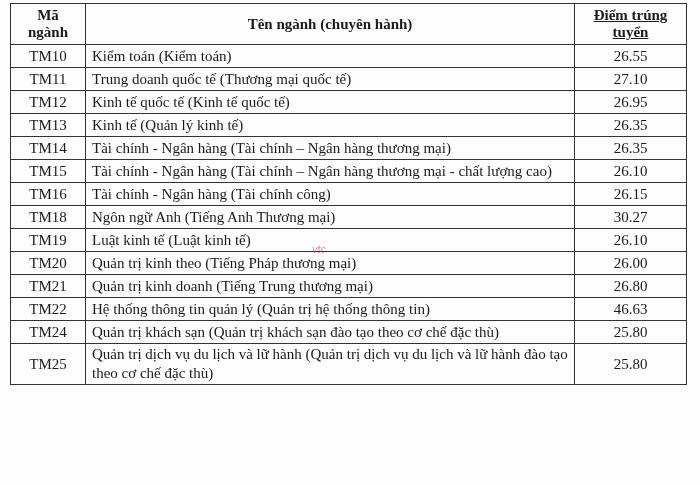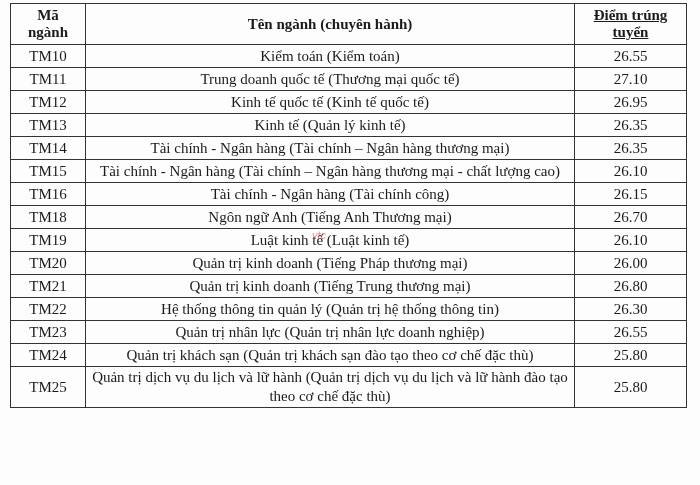--- a/index.html
+++ b/index.html
@@ -4,25 +4,25 @@
 <style>
   html, body { margin:0; padding:0; background:#ffffff; }
   body { width:700px; height:485px; overflow:hidden; position:relative; font-family:"Liberation Serif","DejaVu Serif",serif; color:#1a1a1a; }
   .sheet { position:absolute; left:0; top:0; width:700px; height:485px; background:#fdfdfd; }
   table { position:absolute; left:10px; top:3px; border-collapse:collapse; width:677px; table-layout:fixed; }
   td, th { border:1px solid #333; padding:0 6px; font-size:15px; line-height:19px; vertical-align:middle; }
   th { font-weight:bold; text-align:center; font-size:15px; line-height:17px; }
   th.code { width:62px; }
   th.score { width:99px;text-decoration:underline; }
   td.code { text-align:center; height:22px; padding:0 2px; }
-  td.name { text-align:center; }
+  td.name { text-align:left; }
   td.score { text-align:center; }
   tr.head th { height:40px; }
   tr.tall td { height:40px; }
-  .wm { position:absolute; left:312px; top:229px; font-size:11px; color:#c8374a; opacity:.55; font-family:"Liberation Sans",sans-serif; font-style:italic; }
+  .wm { position:absolute; left:312px; top:243px; font-size:11px; color:#c8374a; opacity:.55; font-family:"Liberation Sans",sans-serif; font-style:italic; }
 </style>
 </head>
 <body>
 
 <div class="sheet">
   <table>
     <thead>
       <tr class="head">
         <th class="code">Mã ngành</th>
         <th class="name">Tên ngành (chuyên hành)</th>
@@ -61,46 +61,41 @@
           <td class="score">26.10</td>
         </tr>
       <tr>
           <td class="code">TM16</td>
           <td class="name">Tài chính - Ngân hàng (Tài chính công)</td>
           <td class="score">26.15</td>
         </tr>
       <tr>
           <td class="code">TM18</td>
           <td class="name">Ngôn ngữ Anh (Tiếng Anh Thương mại)</td>
-          <td class="score">26.70</td>
+          <td class="score">30.27</td>
         </tr>
       <tr>
           <td class="code">TM19</td>
           <td class="name">Luật kinh tế (Luật kinh tế)</td>
           <td class="score">26.10</td>
         </tr>
       <tr>
           <td class="code">TM20</td>
-          <td class="name">Quản trị kinh doanh (Tiếng Pháp thương mại)</td>
+          <td class="name">Quản trị kinh theo (Tiếng Pháp thương mại)</td>
           <td class="score">26.00</td>
         </tr>
       <tr>
           <td class="code">TM21</td>
           <td class="name">Quản trị kinh doanh (Tiếng Trung thương mại)</td>
           <td class="score">26.80</td>
         </tr>
       <tr>
           <td class="code">TM22</td>
           <td class="name">Hệ thống thông tin quản lý (Quản trị hệ thống thông tin)</td>
-          <td class="score">26.30</td>
-        </tr>
-      <tr>
-          <td class="code">TM23</td>
-          <td class="name">Quản trị nhân lực (Quản trị nhân lực doanh nghiệp)</td>
-          <td class="score">26.55</td>
+          <td class="score">46.63</td>
         </tr>
       <tr>
           <td class="code">TM24</td>
           <td class="name">Quản trị khách sạn (Quản trị khách sạn đào tạo theo cơ chế đặc thù)</td>
           <td class="score">25.80</td>
         </tr>
       <tr class="tall">
           <td class="code">TM25</td>
           <td class="name">Quản trị dịch vụ du lịch và lữ hành (Quản trị dịch vụ du lịch và lữ hành đào tạo theo cơ chế đặc thù)</td>
           <td class="score">25.80</td>

